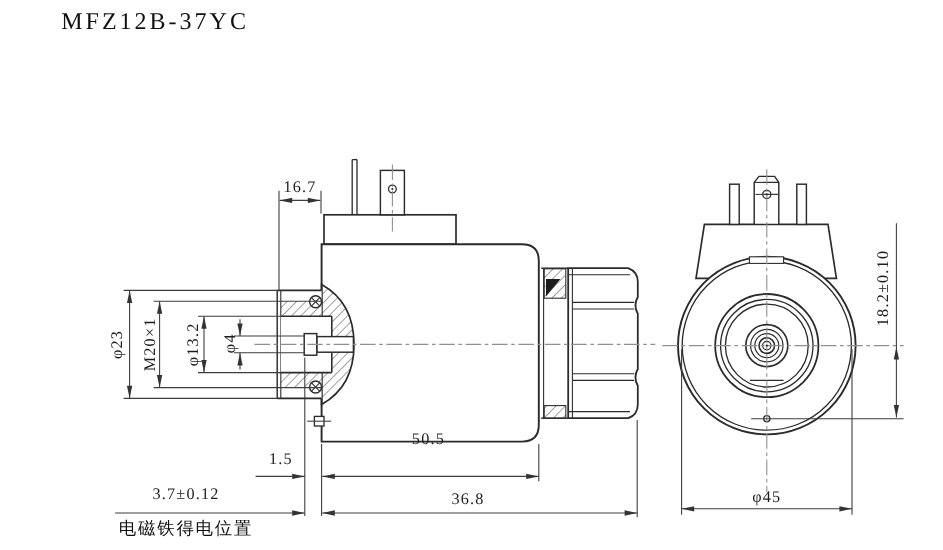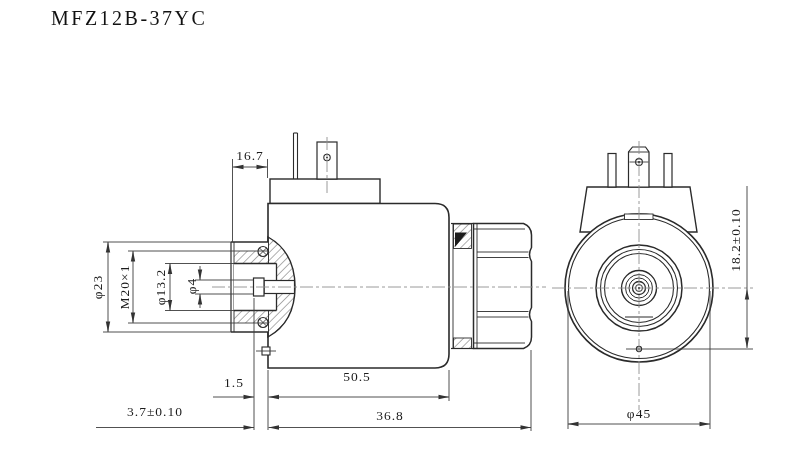--- a/index.html
+++ b/index.html
@@ -204,19 +204,20 @@
   </svg>
 
   <div class="title">MFZ12B-37YC</div>
 
   <div class="lbl" style="left:250px;top:156px">16.7</div>
   <div class="lbl v" style="left:98px;top:287px">φ23</div>
   <div class="lbl v" style="left:125px;top:287px">M20×1</div>
   <div class="lbl v" style="left:161px;top:287px">φ13.2</div>
   <div class="lbl v" style="left:192px;top:286px">φ4</div>
   <div class="lbl" style="left:234px;top:383px">1.5</div>
-  <div class="lbl" style="left:357px;top:377px">50.5</div>
-  <div class="lbl" style="left:155px;top:412px">3.7±0.10</div>
+  <div class="lbl" style="left:357px;top:366px">50.5</div>
+  <div class="lbl" style="left:155px;top:412px">3.7±0.12</div>
   <div class="lbl" style="left:390px;top:416px">36.8</div>
   <div class="lbl v" style="left:736px;top:240px">18.2±0.10</div>
   <div class="lbl" style="left:639px;top:414px">φ45</div>
 
+  <div class="note">电磁铁得电位置</div>
 </div>
 
 </body></html>

